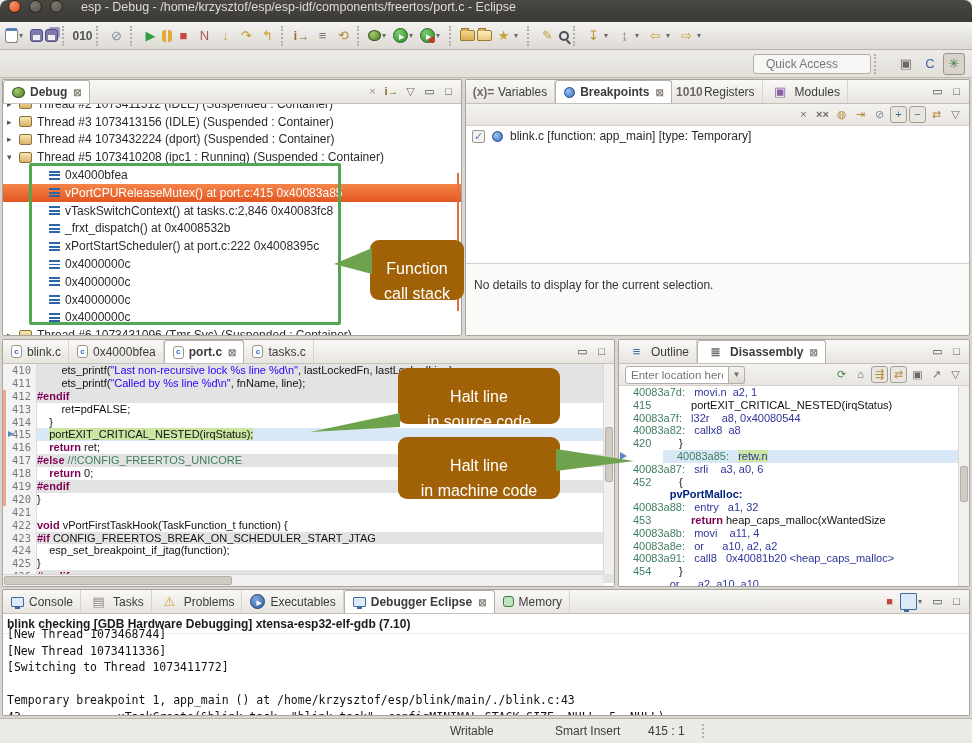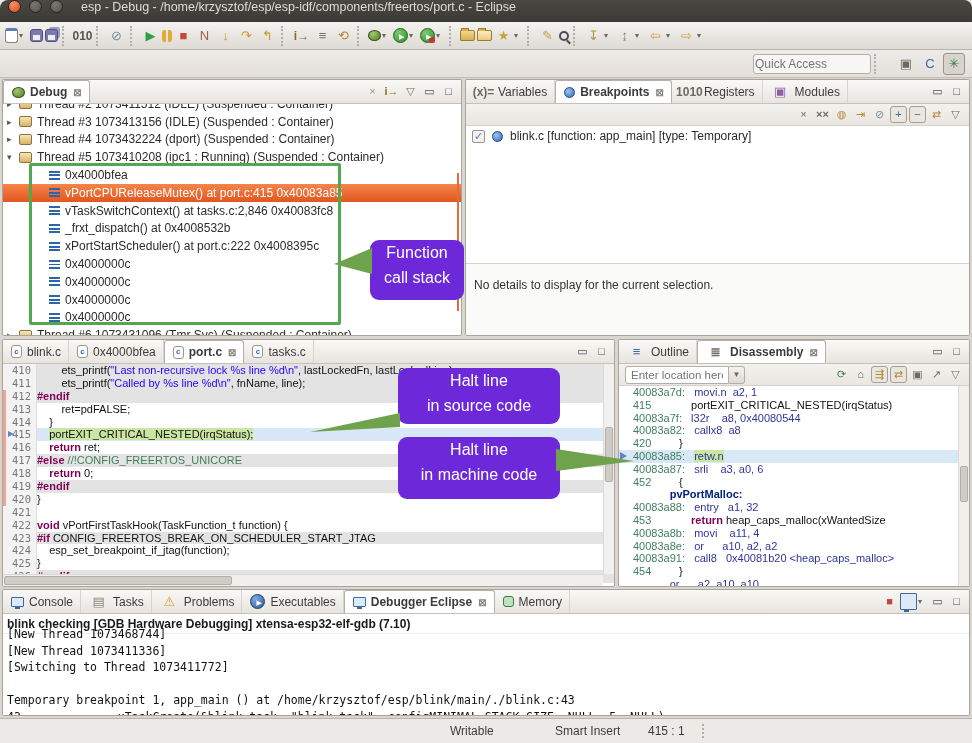--- a/index.html
+++ b/index.html
@@ -44,21 +44,21 @@
   .i-chip{width:11px;height:11px;background:#bfe3bf;border:1px solid #3e7d3e;}
   .i-thread{width:13px;height:11px;background:linear-gradient(#f7e7b0,#d9b36a);border:1px solid #8a7340;border-radius:2px;}
   .i-frame{width:11px;height:9px;background:linear-gradient(180deg,#2e64a8 0 2px,transparent 2px 3.5px,#2e64a8 3.5px 5.5px,transparent 5.5px 7px,#2e64a8 7px 9px);}
   .i-bp{width:11px;height:11px;border-radius:50%;background:radial-gradient(circle at 35% 35%,#9ec4ef,#2f6bbf);border:1px solid #1d4a8f;}
   .i-file{width:11px;height:13px;background:#fff;border:1px solid #9a958c;font-size:8px;color:#2f6bbf;display:inline-flex;align-items:center;justify-content:center;font-weight:bold;}
 
   
   #qarow{position:absolute;left:0;top:50px;right:0;height:28px;background:linear-gradient(#ecebe8,#e3e0db);
     border-bottom:1px solid #c2bdb5;display:flex;align-items:center;justify-content:flex-end;padding-right:6px;}
   #qa{width:118px;height:20px;border:1px solid #b3aea6;border-radius:3px;background:#f7f6f4;color:#8a857c;
-    font-size:12px;padding:0 1px;outline:none;}
+    font-size:12px;padding:0 12px;outline:none;}
   #persp{display:flex;align-items:center;margin-left:10px;}
   #persp .icn{width:22px;height:22px;}
   .pressed{border:1px solid #9a958c;background:#d8d4cd;}
 
   
   #wb{position:absolute;left:0;top:78px;right:0;bottom:25px;background:#d9d6d0;}
   .panel{position:absolute;background:#f5f4f2;border:1px solid #a9a49c;border-radius:2px;display:flex;flex-direction:column;overflow:hidden;}
   .tabbar{height:24px;display:flex;align-items:stretch;background:linear-gradient(#f9f8f6,#e8e5e0);border-bottom:1px solid #c5c1ba;flex:none;}
   .tab{display:flex;align-items:center;gap:4px;padding:0 7px;font-size:12px;color:#3c3c3c;border-right:1px solid #d8d4cd;white-space:nowrap;}
   .tab.active{background:#fff;font-weight:bold;border:1px solid #b5b0a8;border-bottom:none;border-radius:3px 3px 0 0;}
@@ -93,21 +93,21 @@
   .crow .s{color:#2a00ff;}
   .crow .c{color:#3f7f5f;}
   .crow .stmt{background:#cbe6a3;}
   .vsb{position:absolute;right:0;top:0;bottom:12px;width:11px;background:#f1f0ee;border-left:1px solid #dcd9d4;}
   .vsb .thumb{position:absolute;left:1px;right:1px;height:26%;top:30%;background:#cfccc6;border:1px solid #b3afa8;border-radius:2px;}
   .hsb{position:absolute;left:0;right:11px;bottom:0;height:12px;background:#f1f0ee;border-top:1px solid #dcd9d4;}
   .hsb .thumb{position:absolute;top:1px;bottom:1px;left:1px;width:38%;background:#cfccc6;border:1px solid #b3afa8;border-radius:2px;}
 
   
   .drow{height:12.8px;line-height:12.8px;font:11px "DejaVu Sans Mono",monospace;white-space:pre;color:#111;padding-left:14px;}
-  .drow.halt{background:#d9e8f6;}
+  .drow.halt{background:#d9e8f6;margin-left:44px;}
   .drow .adr{color:#3f7f5f;}
   .drow .ins{color:#2f3699;}
   .drow .k{color:#7f0055;font-weight:bold;}
   .drow .lbl{color:#00237f;font-weight:bold;}
   .drow .stmt{background:#cbe6a3;}
   #disarrow{position:absolute;left:1px;width:0;height:0;border-left:7px solid #5b87c7;border-top:4px solid transparent;border-bottom:4px solid transparent;}
   #locwrap{display:flex;align-items:center;margin-right:auto;margin-left:6px;}
   #locinput{width:104px;height:18px;border:1px solid #b3aea6;border-radius:3px 0 0 3px;font-size:11.5px;color:#8a857c;padding:0 5px;background:#fff;outline:none;}
   #locdd{width:16px;height:18px;border:1px solid #b3aea6;border-left:none;border-radius:0 3px 3px 0;background:linear-gradient(#f4f3f1,#dedad4);font-size:8px;color:#6d6861;display:inline-flex;align-items:center;justify-content:center;}
 
@@ -125,22 +125,22 @@
 
   
   #statusbar{position:absolute;left:0;right:0;bottom:0;height:25px;background:#eceae6;border-top:1px solid #b9b5ae;font-size:12px;color:#3c3c3c;}
   #statusbar span{position:absolute;top:5px;}
   #st-writable{left:450px;}
   #st-smart{left:555px;}
   #st-pos{left:648px;}
   #st-handle{left:702px;border-left:2px dotted #b3aea6;height:14px;top:5px;}
 
   
-  .callout{position:absolute;background:#6d28d9;color:#fff;border-radius:9px;text-align:center;
-    font-size:16px;line-height:25px;padding-top:0;z-index:30;}
+  .callout{position:absolute;background:#a16207;color:#fff;border-radius:9px;text-align:center;
+    font-size:16px;line-height:25px;padding-top:16px;z-index:30;}
   .callout .tail{position:absolute;background:#6fa24c;}
   #co-stack{left:370px;top:162px;width:94px;height:60px;}
   #co-stack .tail{left:-36px;top:8px;width:38px;height:26px;clip-path:polygon(100% 0,100% 100%,0 62%);}
   #co-src{left:398px;top:290px;width:162px;height:56px;}
   #co-src .tail{left:-88px;top:44px;width:90px;height:20px;clip-path:polygon(100% 5%,100% 75%,0 100%);}
   #co-mc{left:398px;top:359px;width:162px;height:62px;}
   #co-mc .tail{left:158px;top:12px;width:78px;height:22px;clip-path:polygon(0 0,0 100%,100% 55%);}
 </style>
 </head>
 <body>

